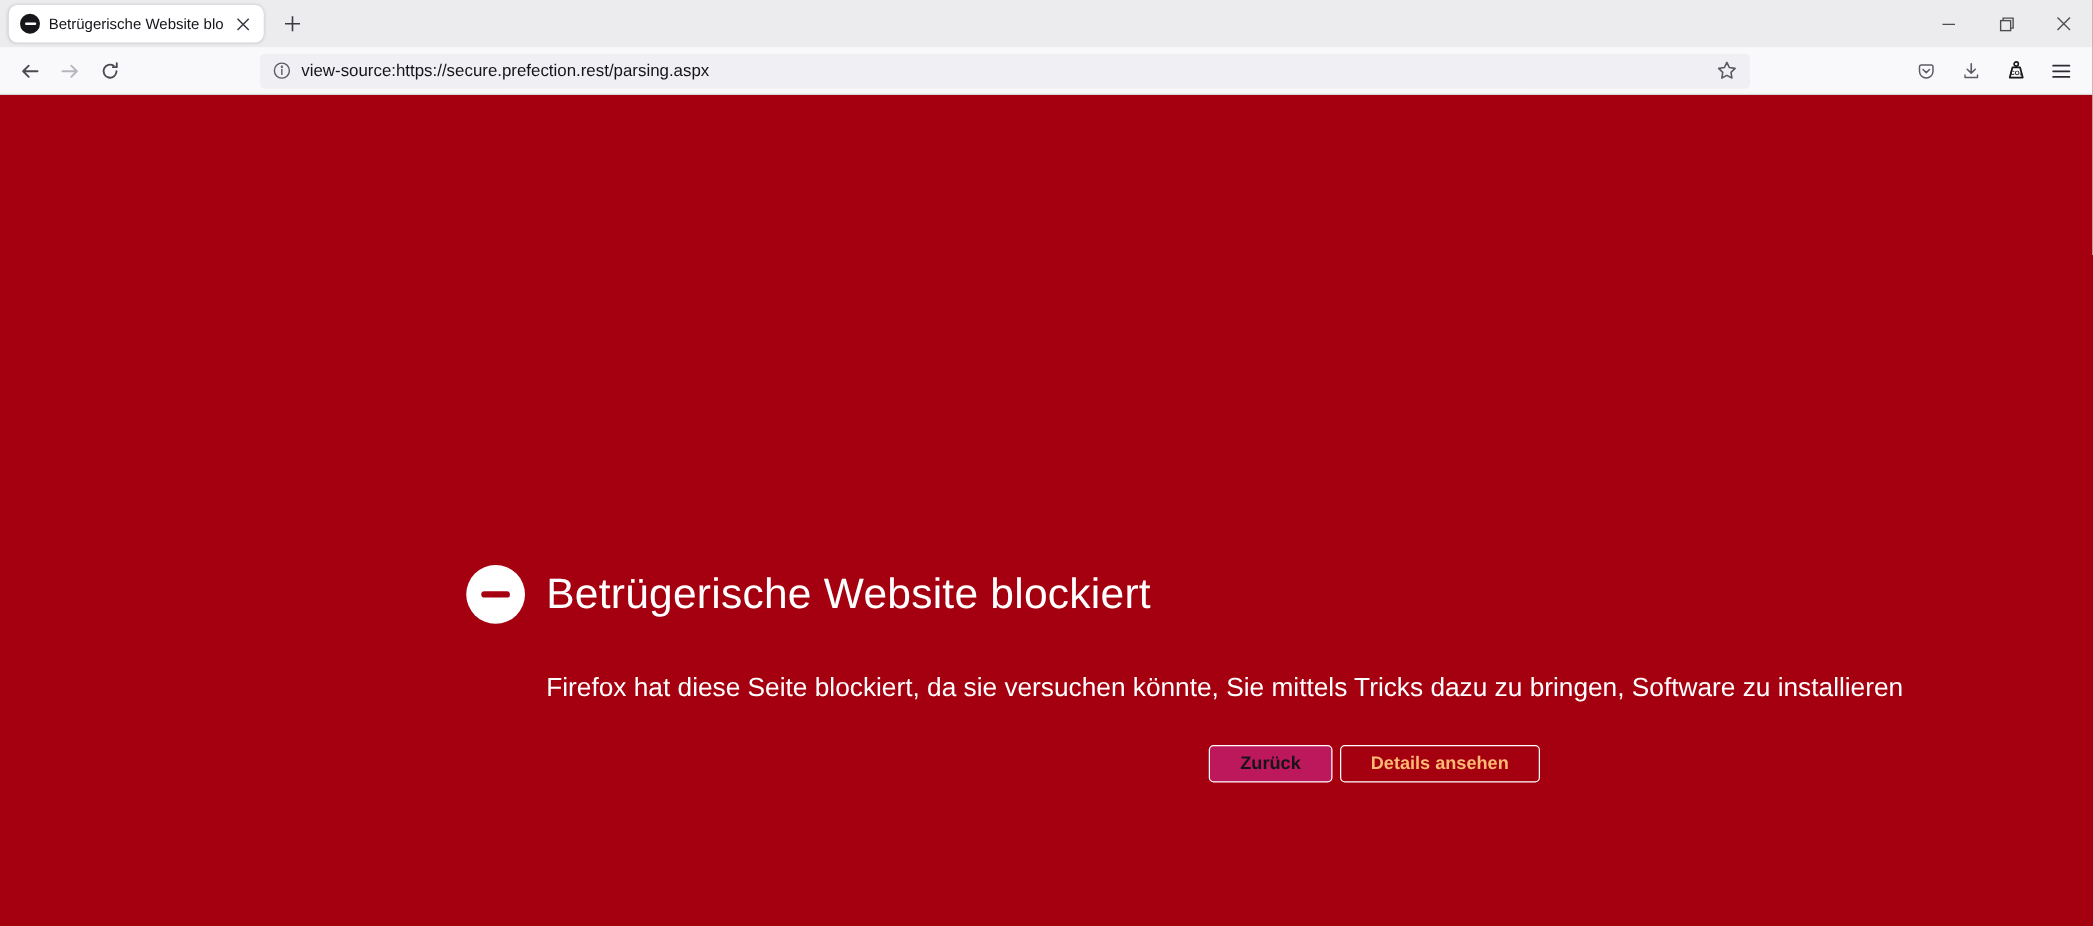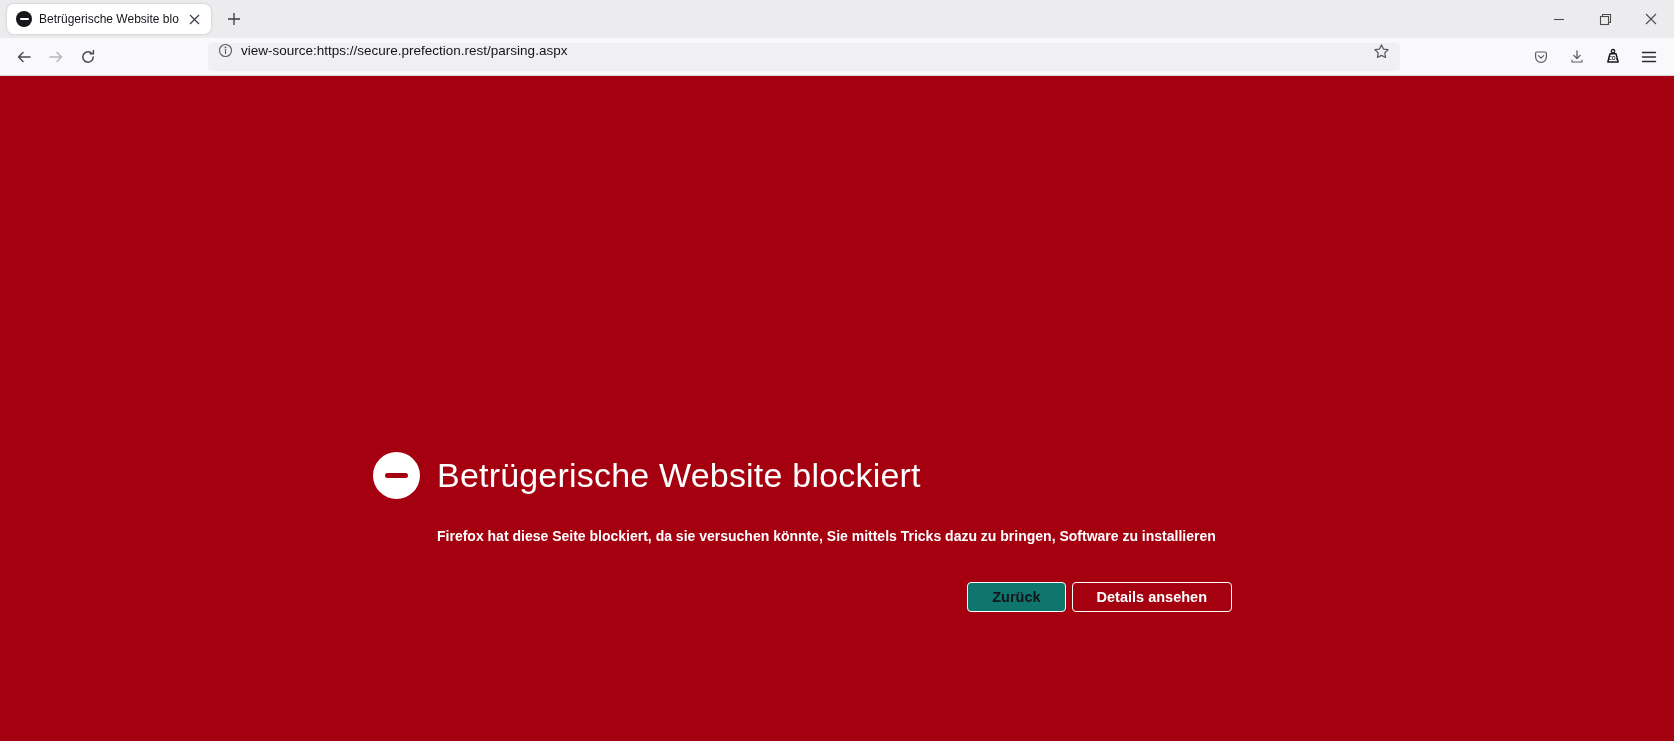--- a/index.html
+++ b/index.html
@@ -26,40 +26,40 @@
   .newtab{width:30px;height:30px;margin-left:8px;display:flex;align-items:center;justify-content:center;color:#3a3a44;border-radius:4px;}
   .win-controls{margin-left:auto;display:flex;height:38px;}
   .win-btn{width:46px;height:38px;display:flex;align-items:center;justify-content:center;color:#4d4d4d;}
 
   
   .toolbar{height:38px;background:var(--toolbar-bg);display:flex;align-items:center;padding:0 8px;
            border-bottom:1px solid #d7d7db;flex:0 0 auto;}
   .nav-btn{width:32px;height:30px;display:flex;align-items:center;justify-content:center;border-radius:4px;color:var(--icon);flex:0 0 auto;}
   .nav-btn.disabled{color:var(--icon-dim);}
   .urlbar{margin-left:104px;width:1192px;height:28px;background:var(--field-bg);border-radius:4px;
-          display:flex;align-items:flex-start;padding:0 10px;gap:8px;flex:0 0 auto;}
+          display:flex;align-items:center;padding:0 10px;gap:8px;flex:0 0 auto;}
   .url-text{font-size:13.5px;color:var(--ink);white-space:nowrap;overflow:hidden;flex:1;}
   .urlbar .star{margin-left:auto;}
   .toolbar-right{margin-left:auto;display:flex;align-items:center;gap:2px;}
   .tool-btn{width:34px;height:30px;display:flex;align-items:center;justify-content:center;border-radius:4px;color:#2b2b33;}
 
   
   .content{flex:1;background:var(--background,var(--red));position:relative;}
   .error-block{position:absolute;left:373px;top:376px;display:flex;align-items:flex-start;}
   .minus-circle{width:47px;height:47px;border-radius:50%;background:#fff;position:relative;flex:0 0 auto;}
   .minus-circle::after{content:"";position:absolute;left:12px;top:21px;width:23px;height:5px;border-radius:2.5px;background:var(--background,var(--red));}
   .error-text{margin-left:17px;width:795px;}
   .error-title{color:var(--text,#fff);font-size:34px;font-weight:300;line-height:47px;letter-spacing:.2px;}
-  .error-desc{margin-top:27px;color:var(--text,#fff);font-size:14px;line-height:21px;font-weight:700;}
+  .error-desc{margin-top:41px;color:var(--text,#fff);font-size:21px;line-height:21px;font-weight:400;}
   .error-desc span{display:block;white-space:nowrap;}
   .btn-row{margin-top:35px;display:flex;justify-content:flex-end;gap:6px;}
   .btn{height:30px;padding:0 24px;border-radius:4px;font-family:"Liberation Sans",sans-serif;
        font-size:14.5px;font-weight:700;display:flex;align-items:center;cursor:default;}
-  .btn-primary{background:#0f766e;color:var(--ink);border:1px solid #fff;}
-  .btn-secondary{background:transparent;color:#ffffff;border:1px solid #fff;}
+  .btn-primary{background:#be185d;color:var(--ink);border:1px solid #fff;}
+  .btn-secondary{background:transparent;color:#fdba74;border:1px solid #fff;}
 
   svg{display:block;}
 </style>
 </head>
 <body>
 
 <div class="window">
 
   <div class="tabbar">
     <div class="tab">

